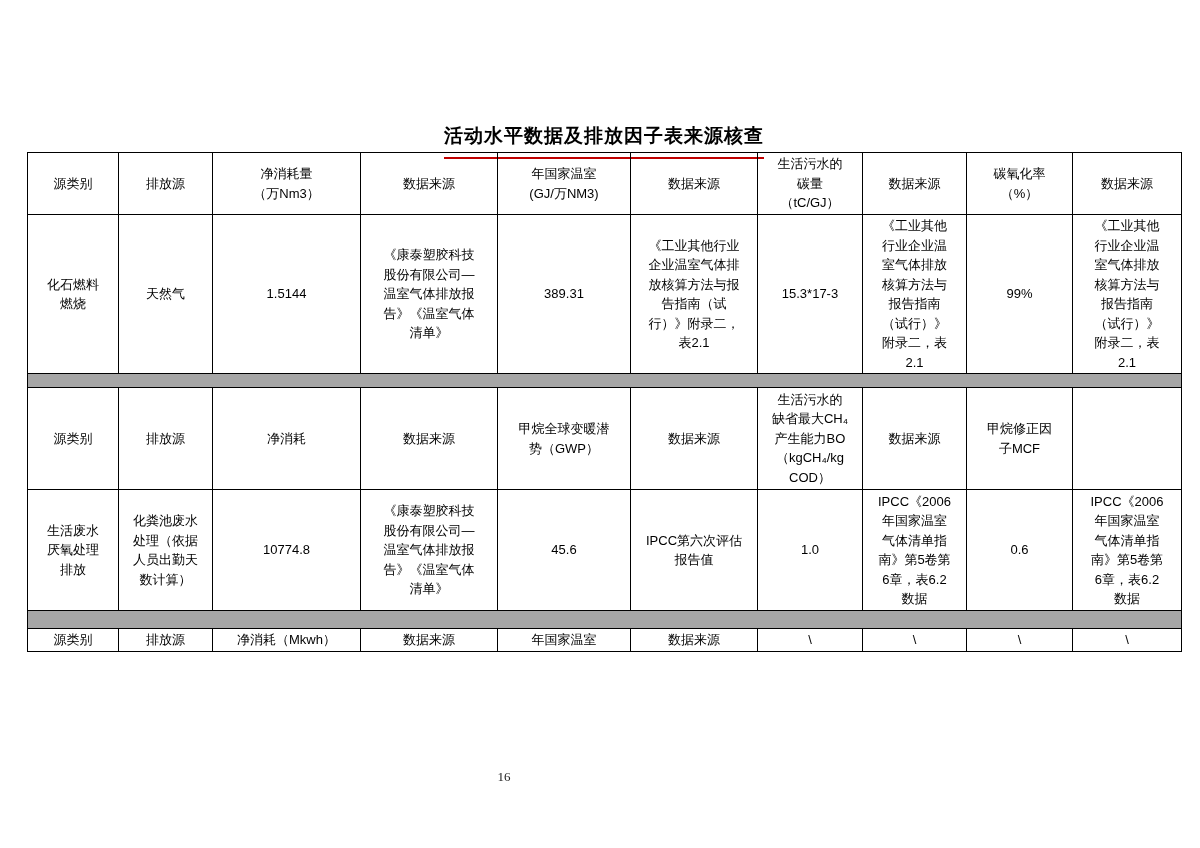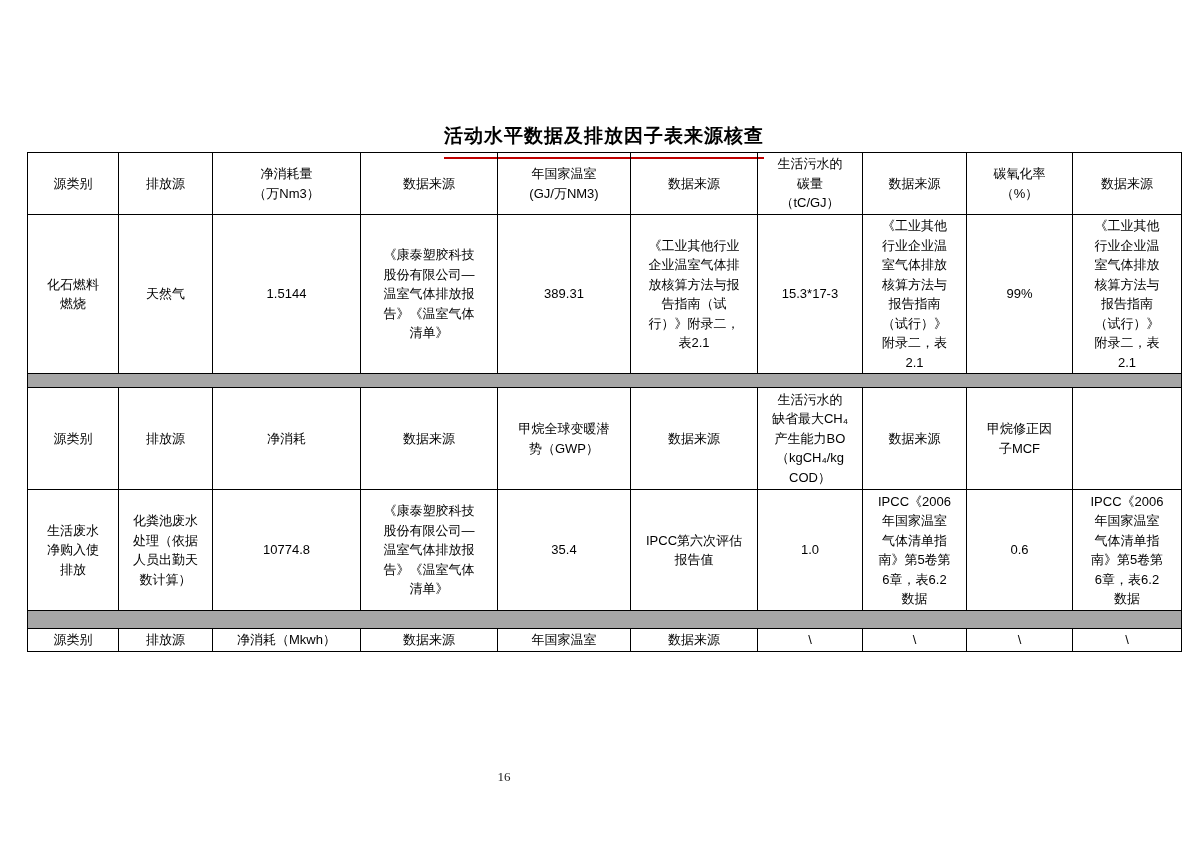--- a/index.html
+++ b/index.html
@@ -161,33 +161,33 @@
 产生能力BO
 （kgCH₄/kg
 COD）</td>
       <td>数据来源</td>
       <td>甲烷修正因
 子MCF</td>
       <td></td>
     </tr>
     <tr class="r-ww">
       <td>生活废水
-净购入使
+厌氧处理
 排放</td>
       <td>化粪池废水
 处理（依据
 人员出勤天
 数计算）</td>
       <td>10774.8</td>
       <td>《康泰塑胶科技
 股份有限公司—
 温室气体排放报
 告》《温室气体
 清单》</td>
-      <td>35.4</td>
+      <td>45.6</td>
       <td>IPCC第六次评估
 报告值</td>
       <td>1.0</td>
       <td>IPCC《2006
 年国家温室
 气体清单指
 南》第5卷第
 6章，表6.2
 数据</td>
       <td>0.6</td>

